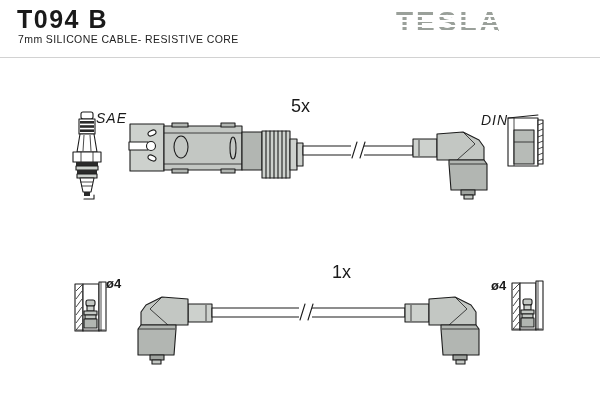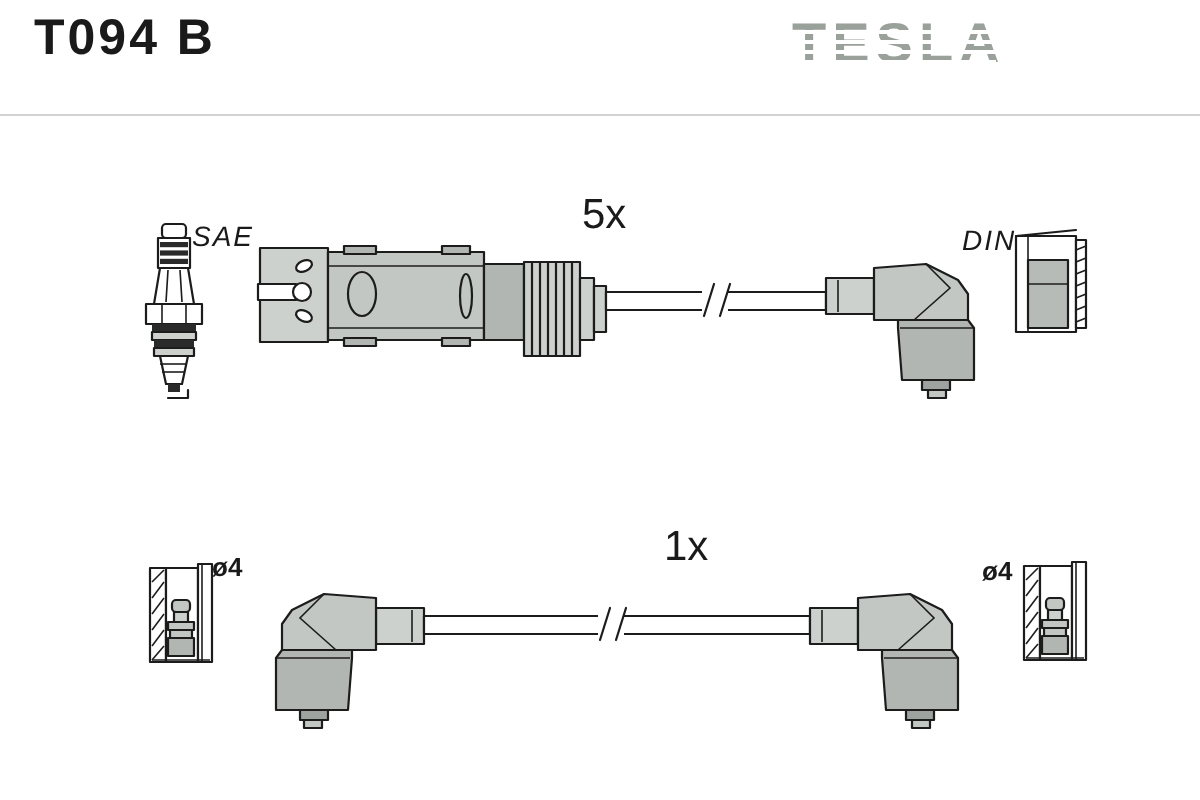--- a/index.html
+++ b/index.html
@@ -6,21 +6,21 @@
   .page{
     position:relative;width:600px;height:400px;background:#ffffff;
     font-family:"Liberation Sans", sans-serif;color:#111;overflow:hidden;
   }
   .label{position:absolute;white-space:nowrap;color:#1a1a1a;}
   .part-number{left:17px;top:5px;font-size:25px;font-weight:bold;letter-spacing:1.5px;}
   .subtitle{left:18px;top:33px;font-size:10.5px;letter-spacing:0.4px;color:#222;}
   .brand{left:396px;top:6px;font-size:28px;font-weight:bold;letter-spacing:3px;color:#9aa09a;}
   .brand-stripe{position:absolute;left:394px;width:104px;height:2px;background:#ffffff;}
   .divider{position:absolute;left:0;top:57px;width:600px;height:1px;background:#d2d2d2;}
-  .qty{font-size:21px;color:#1a1a1a;}
+  .qty{font-size:18px;color:#1a1a1a;}
   .qty-5{left:291px;top:96px;}
   .qty-1{left:296px;top:262px;margin-left:36px;}
   .std{font-size:14px;letter-spacing:1px;font-style:italic;}
   .sae{left:96px;top:110px;}
   .din{left:481px;top:112px;}
   .dia{font-size:13px;font-weight:bold;}
   .dia-l{left:106px;top:276px;}
   .dia-r{left:491px;top:278px;}
   .art{position:absolute;left:0;top:0;}
   
@@ -33,20 +33,21 @@
   .fg{stroke:#1c1c1c;stroke-width:1.1;fill:#b7bbb7;stroke-linejoin:round;}
   .blk{fill:#2a2a2a;stroke:none;}
   .thin{stroke:#1c1c1c;stroke-width:0.8;fill:none;}
 </style>
 </head>
 <body>
 
 <div class="page">
 
   <span class="label part-number">T094 B</span>
+  <span class="label subtitle">7mm SILICONE CABLE- RESISTIVE CORE</span>
   <span class="label brand">TESLA</span>
   <div class="brand-stripe" style="top:15px"></div>
   <div class="brand-stripe" style="top:20px"></div>
   <div class="brand-stripe" style="top:25px"></div>
   <div class="brand-stripe" style="top:30px"></div>
   <div class="divider"></div>
 
   <span class="label qty qty-5">5x</span>
   <span class="label std sae">SAE</span>
   <span class="label std din">DIN</span>

